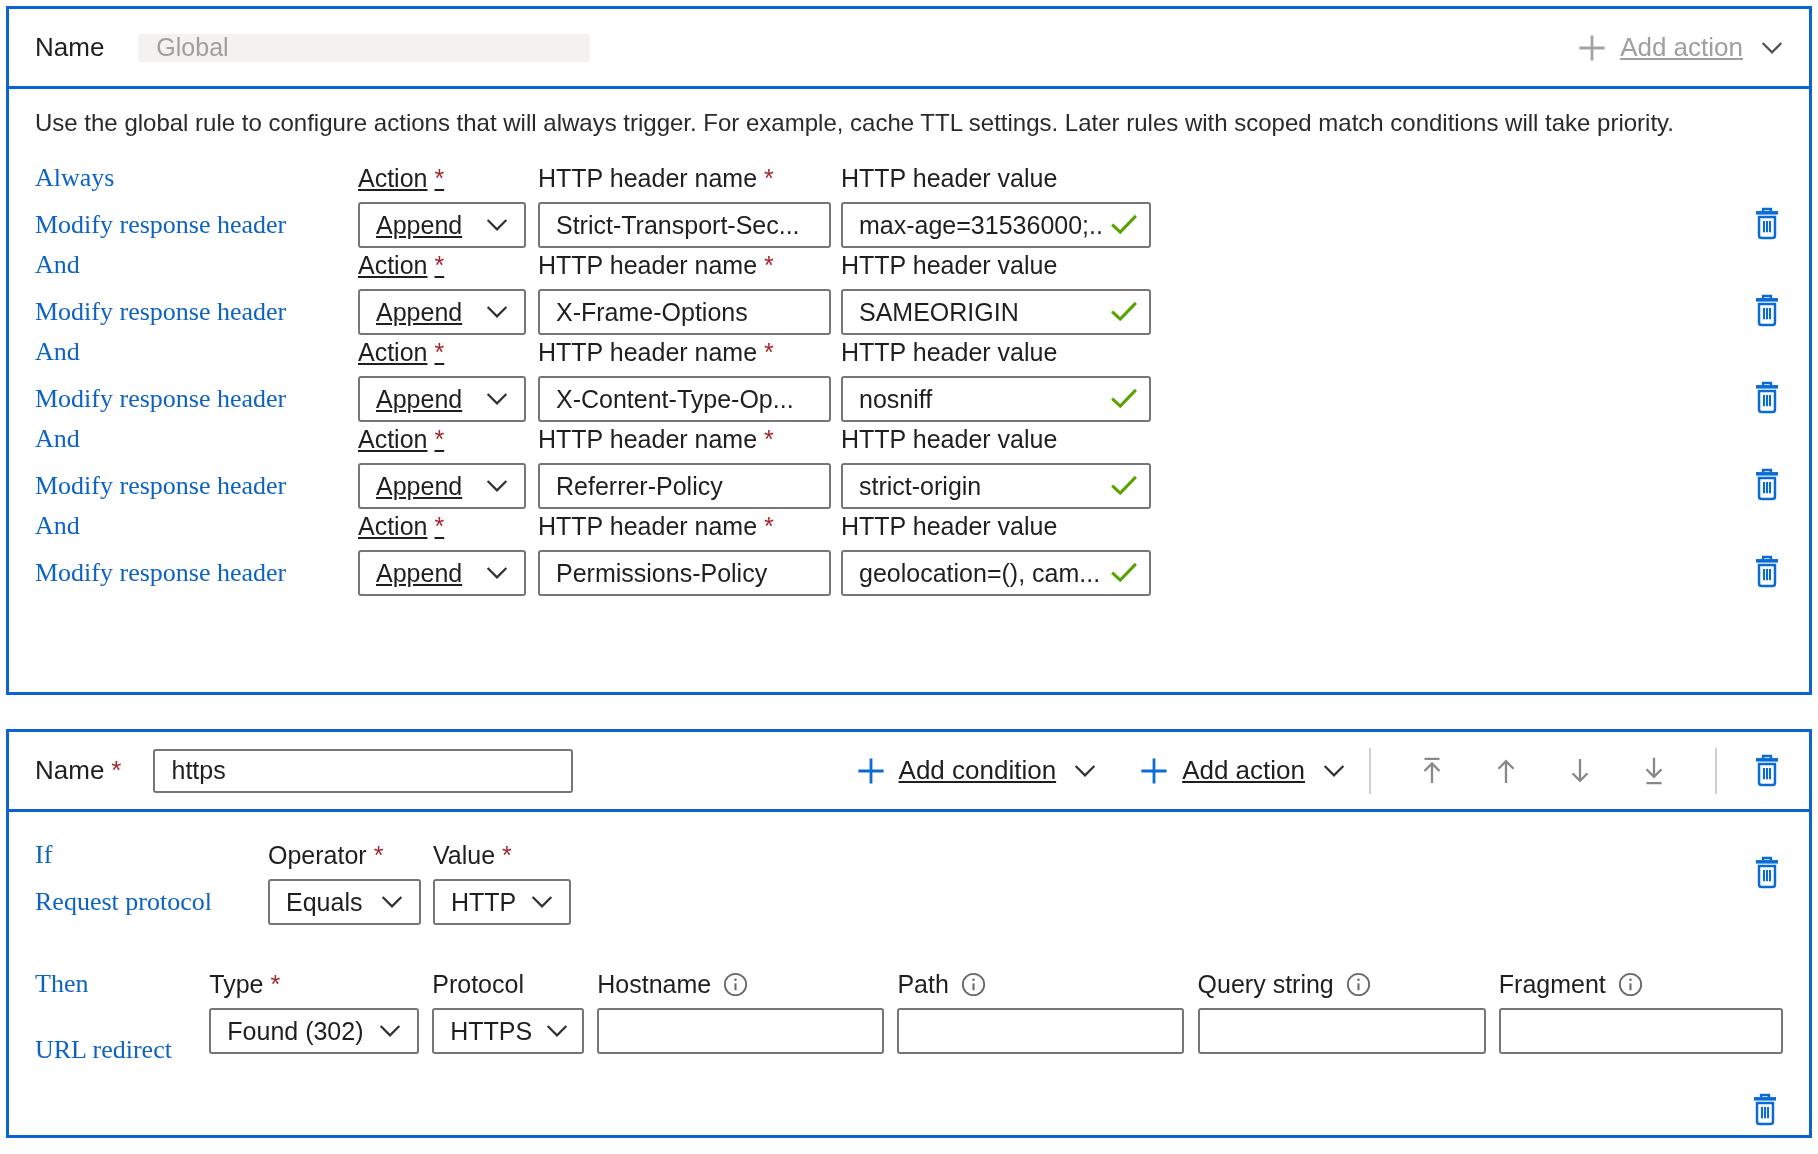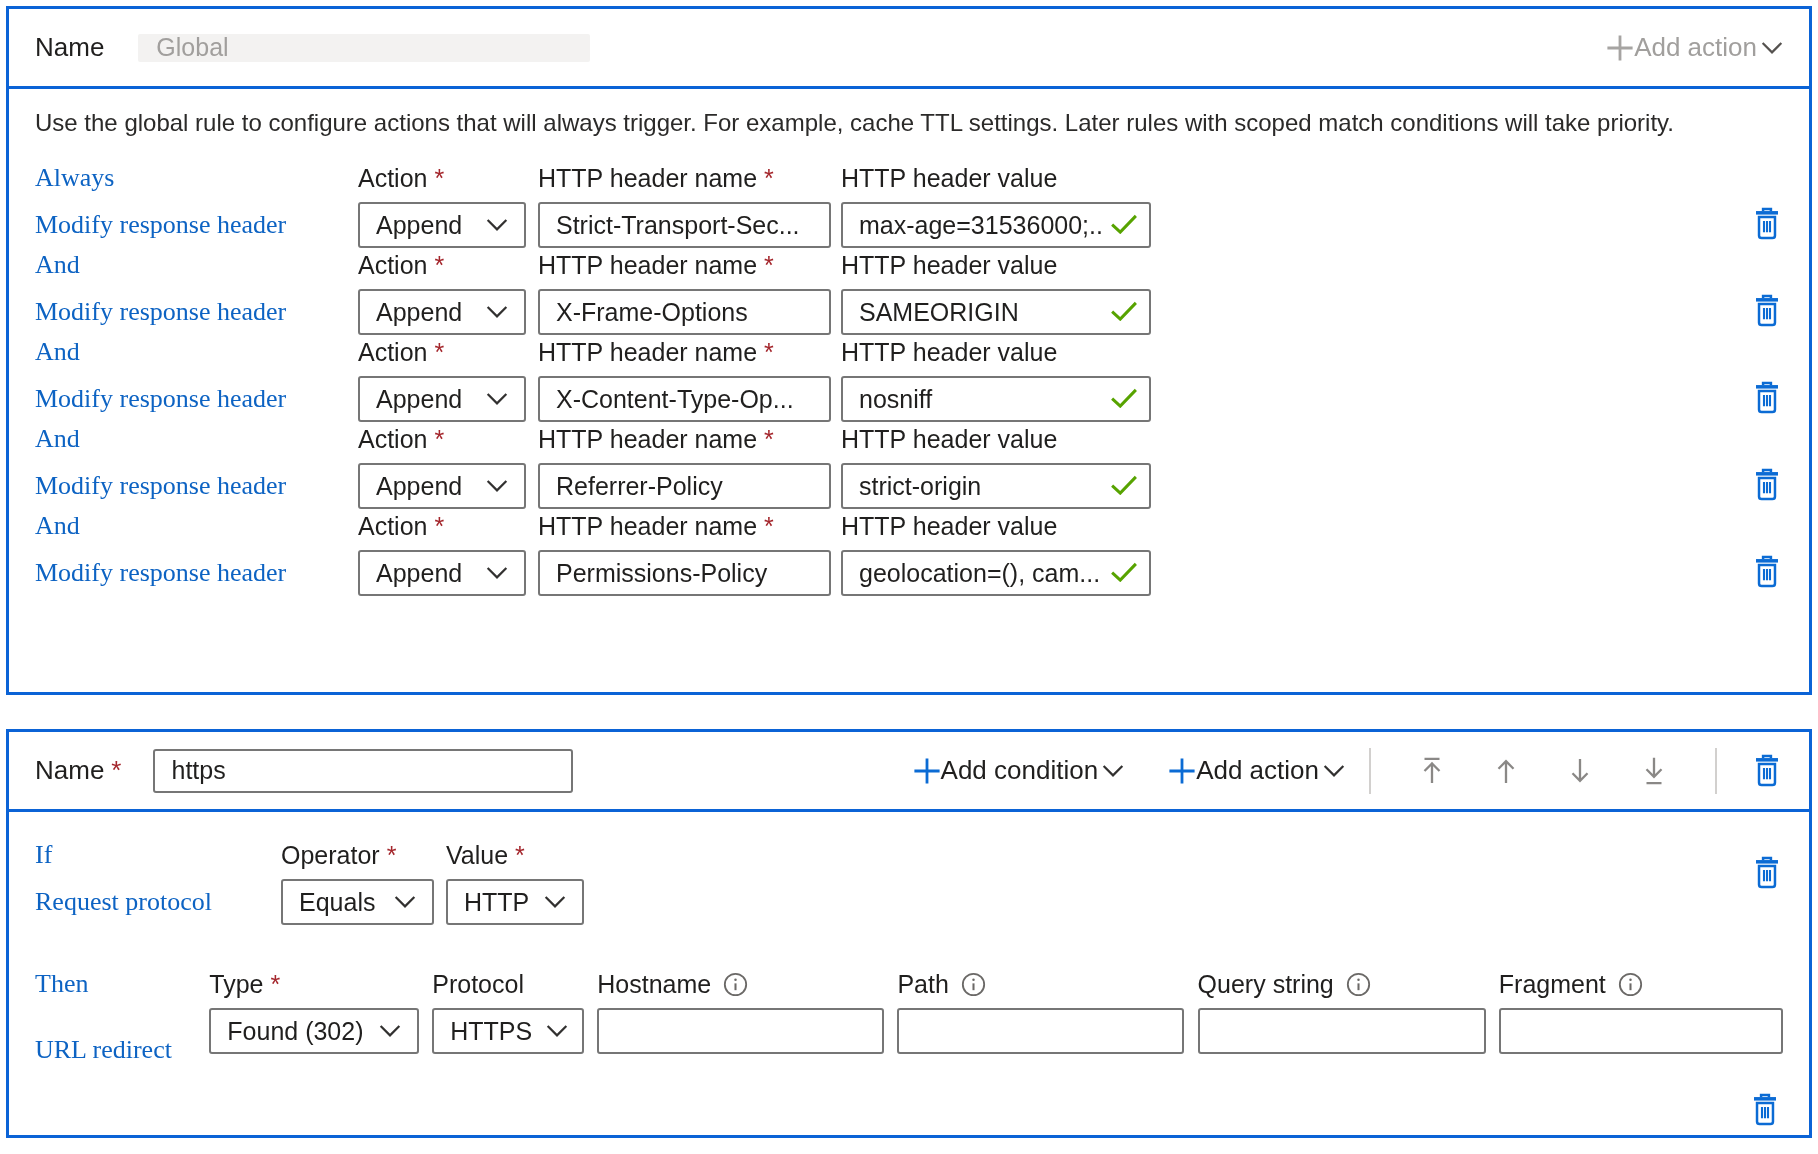--- a/index.html
+++ b/index.html
@@ -37,24 +37,25 @@
   .input-boxed {
     margin-left:32px; width:420px; height:44px;
     background:#fff; border:2px solid #767676; border-radius:3px;
     padding:0 16px; font-size:25px; color:#201f1e;
     font-family:inherit; outline:none;
   }
 
   
   .toolbar { margin-left:auto; display:flex; align-items:center; }
   .tb-btn {
-    display:flex; align-items:center; 
+    display:flex; align-items:center; gap:14px;
     background:none; border:none; cursor:pointer;
     font-family:inherit; font-size:26px; color:#201f1e;
     white-space:nowrap;
+    text-decoration:underline;
   }
   .tb-btn .plus { color:#0b6bd4; }
   .tb-btn .chev { color:#323130; margin-left:4px; }
   .tb-btn.disabled { color:#a19f9d; cursor:default; }
   .tb-btn.disabled .plus { color:#a6a4a2; }
   .tb-btn.disabled .chev { color:#55524f; }
 
   .tb-sep { width:2px; height:46px; background:#d2d0ce; margin:0 24px; }
   .icon-btn {
     background:none; border:none; cursor:pointer; padding:0;
@@ -94,30 +95,30 @@
   .val-wrap { position:relative; }
   .val-wrap input {
     width:100%; height:46px; border:2px solid #767676; border-radius:3px;
     padding:0 48px 0 16px; font-size:25px; color:#201f1e;
     font-family:inherit; outline:none; background:#fff;
   }
   .val-check { position:absolute; right:12px; top:12px; color:#57a300; }
 
   
   .b1-links { width:323px; }
-  .b1-action { width:168px; margin-right:12px; }
+  .b1-action { width:168px; margin-right:12px;text-decoration:underline; }
   .b1-name  { width:293px; margin-right:10px; }
   .b1-value { width:310px; }
   .row-trash { margin-left:auto; margin-top:46px; }
   .action-row + .action-row { margin-top:0; }
 
   
   .card-body2 { padding:26px 26px 8px 26px; }
   .if-links { width:233px; }
-  .b2-operator { width:153px; margin-right:12px;margin-left:13px; }
+  .b2-operator { width:153px; margin-right:12px; }
   .b2-value { width:138px; }
 
   .then-row { margin-top:42px; display:flex; align-items:flex-start; }
   .then-links { width:176px;gap:19px; }
   .b2-type { width:212px; margin-right:13px; }
   .b2-protocol { width:152px; margin-right:13px; }
   .b2-host { width:290px; margin-right:13px; }
   .b2-path { width:289px; margin-right:14px; }
   .b2-query { width:291px; margin-right:13px; }
   .b2-frag { width:287px; }

